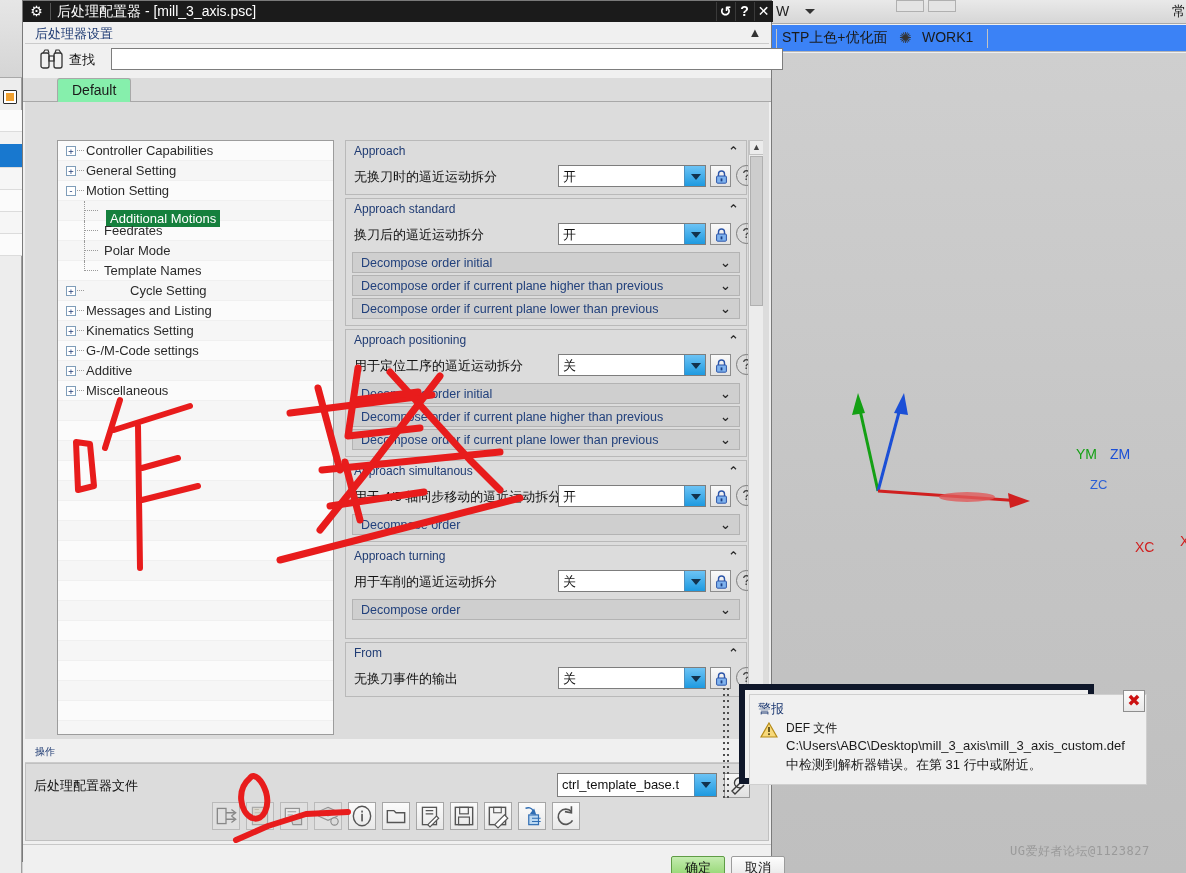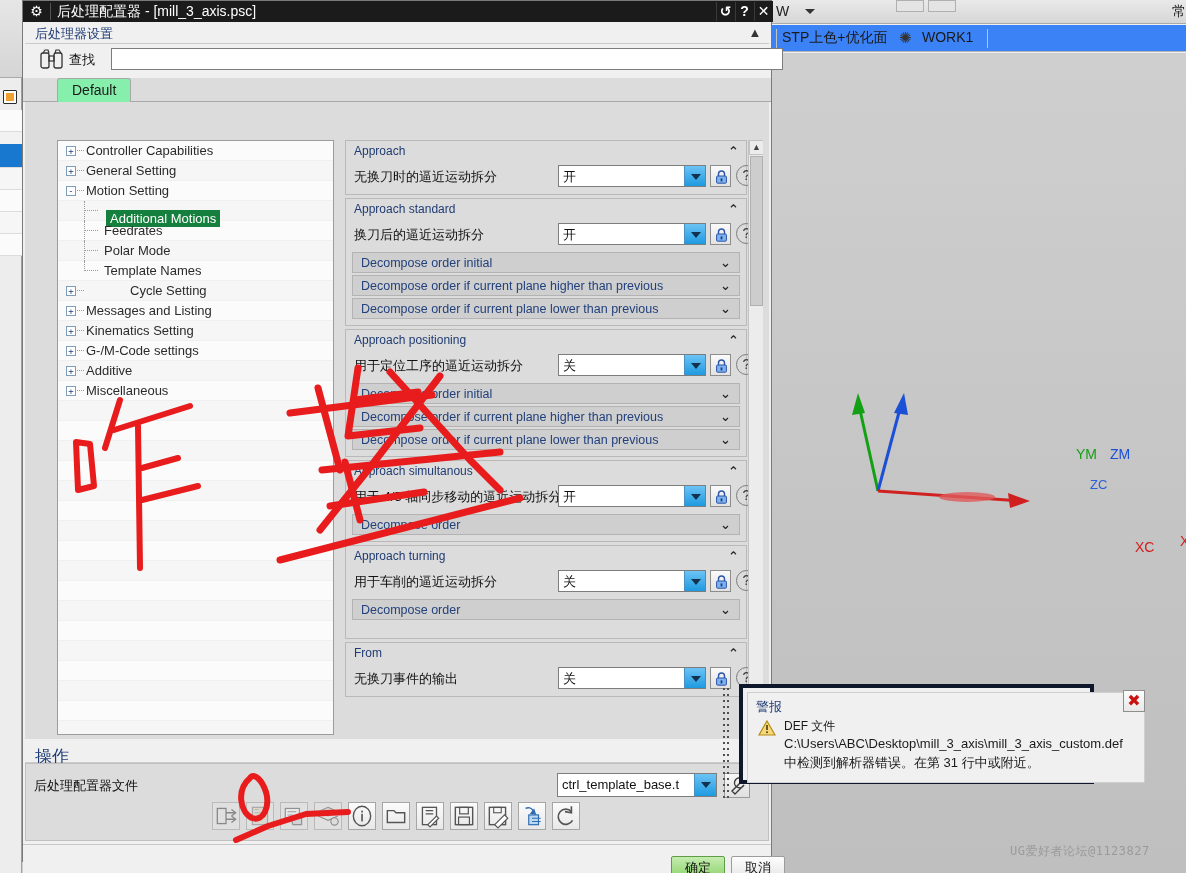--- a/index.html
+++ b/index.html
@@ -213,21 +213,21 @@
   .subitem span { position: absolute; left: 8px; top: 3px; font-size: 12.5px; color: #22417c; }
   .subitem .sub-caret {
     position: absolute; right: 8px; top: 2px; font-size: 13px; color: #2a2a2a; font-weight: bold;
   }
 
   
   .op-head {
     position: absolute; left: 2px; top: 721px; width: 744px; height: 20px;
     background: #f0f0f0; border-bottom: 1px solid #cbcbcb;
   }
-  .op-head span { position: absolute; left: 10px; top: 2px; font-size: 17px; color: #1f3b73; }
+  .op-head span { position: absolute; left: 10px; top: 2px; font-size: 10px; color: #1f3b73; }
 
   .op-body {
     position: absolute; left: 2px; top: 741px; width: 744px; height: 78px;
     background: #dcdcdc; border: 1px solid #c0c0c0;
   }
   .op-label { position: absolute; left: 8px; top: 13px; font-size: 13px; color: #111; }
   .op-combo {
     position: absolute; left: 531px; top: 9px; width: 160px; height: 24px;
     background: #fff; border: 1px solid #7d7d7d; overflow: hidden;
   }
@@ -258,21 +258,21 @@
     background: linear-gradient(to bottom,#fdfdfd,#e6e6e6); border: 1px solid #9c9c9c;
     font-size: 13px; color: #111; text-align: center; line-height: 21px; border-radius: 2px;
   }
 
   
   .grip { position: absolute; left: 722px; top: 686px; width: 10px; height: 115px; }
 
   
   .toast {
     position: absolute; left: 739px; top: 684px; width: 355px; height: 100px;
-    background: #f0f0f0; border: 4px solid #0f172a;
+    background: #f0f0f0; border: 6px solid #0f172a;
   }
   .toast-inner { position: absolute; left: 4px; top: 4px; width: 398px; height: 91px;
      background: #f0f0f0; border: 1px solid #cfcfcf; }
   .toast-title { position: absolute; left: 8px; top: 5px; font-size: 13px; color: #1f3b73; }
   .toast-warn-icon { position: absolute; left: 10px; top: 27px; width: 18px; height: 16px; }
   .toast-l1 { position: absolute; left: 36px; top: 25px; font-size: 12px; color: #1a1a1a; white-space: nowrap; }
   .toast-l2 { position: absolute; left: 36px; top: 43px; font-size: 13px; color: #1a1a1a; white-space: nowrap; }
   .toast-l3 { position: absolute; left: 36px; top: 61px; font-size: 13px; color: #1a1a1a; white-space: nowrap; }
   .toast-close {
     position: absolute; left: 1123px; top: 690px; width: 22px; height: 22px;

